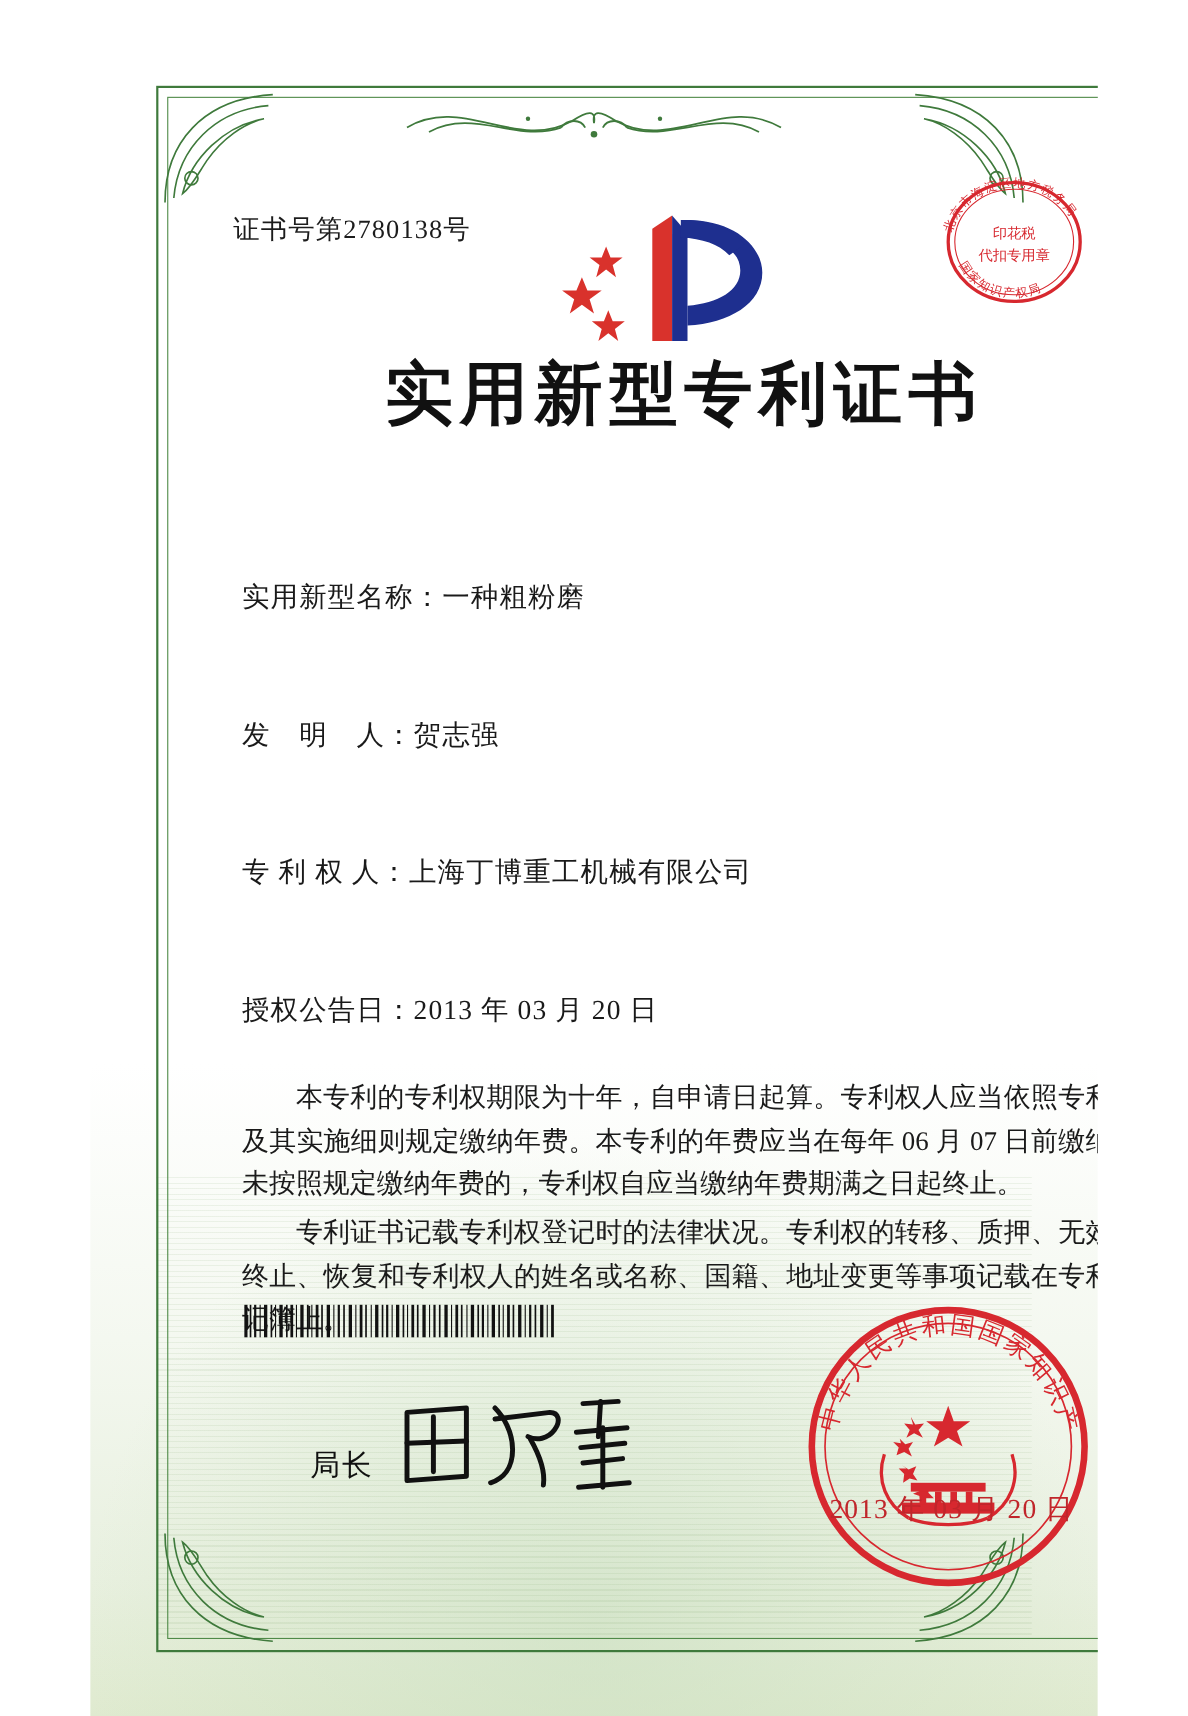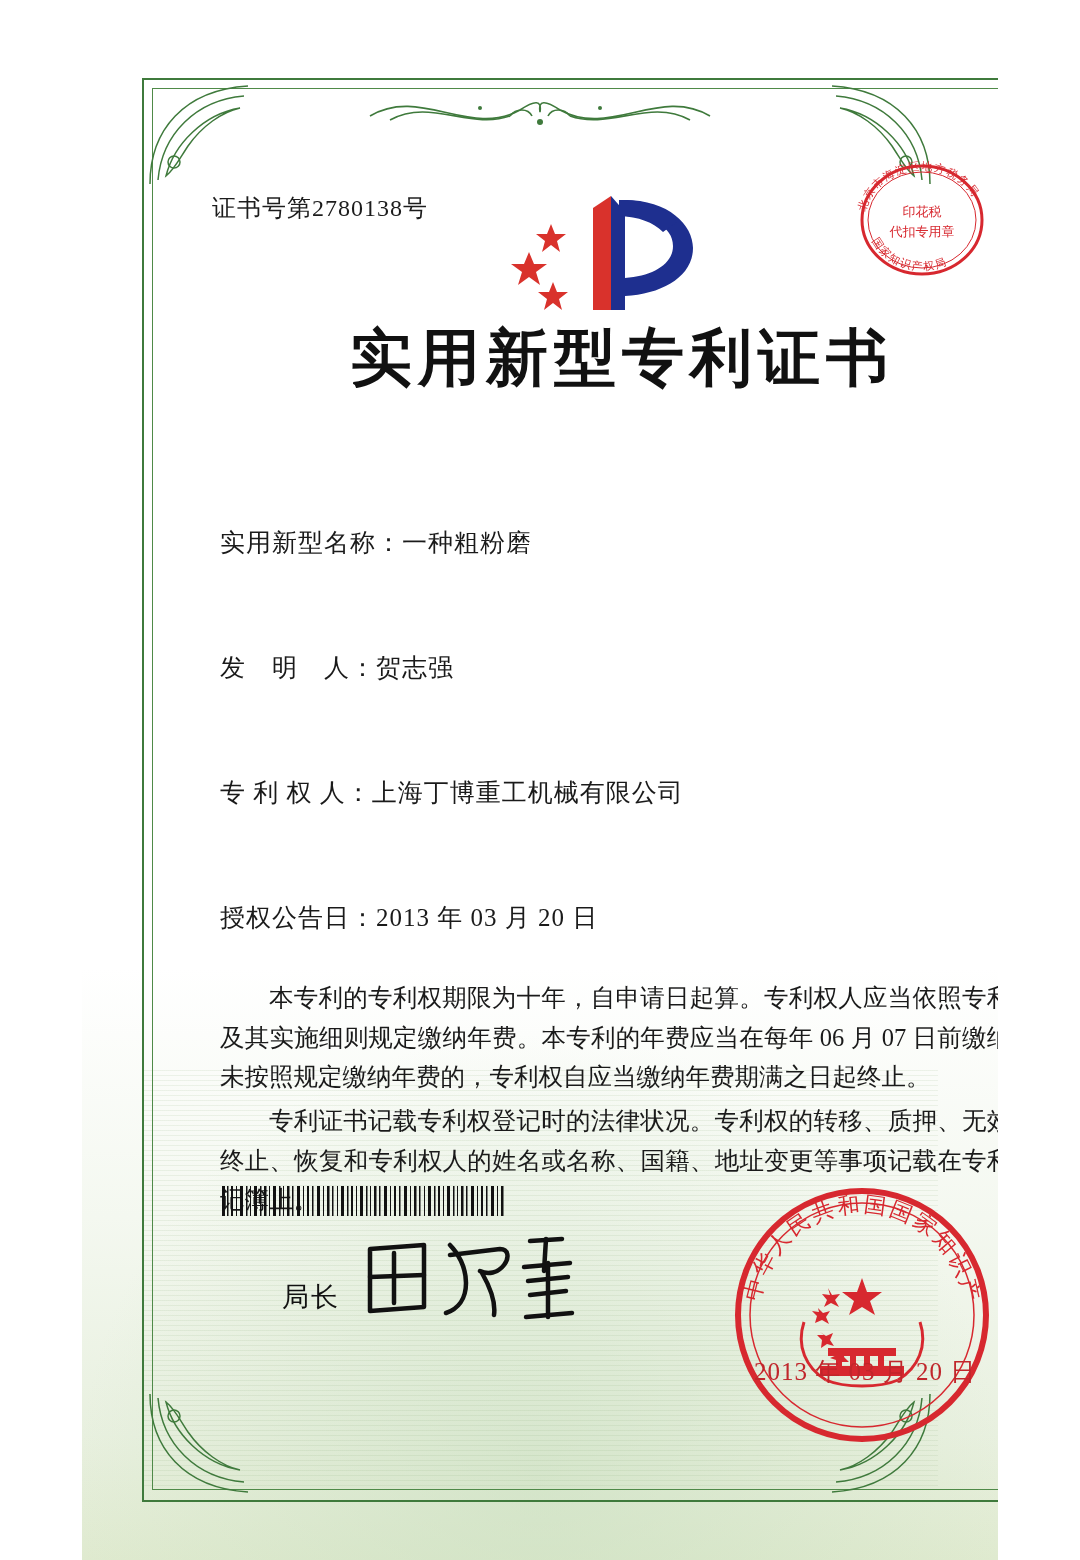--- a/index.html
+++ b/index.html
@@ -145,21 +145,21 @@
   .barcode {
     position: absolute;
     left: 140px;
     top: 1186px;
     width: 285px;
     height: 30px;
   }
   .sign-row {
     position: absolute;
     left: 200px;
-    top: 1233px;
+    top: 1268px;
     display: flex;
     align-items: flex-end;
   }
   .sign-label {
     font-size: 27px;
     color: #111;
     letter-spacing: 2px;
     margin-right: 14px;
     padding-bottom: 8px;
   }

